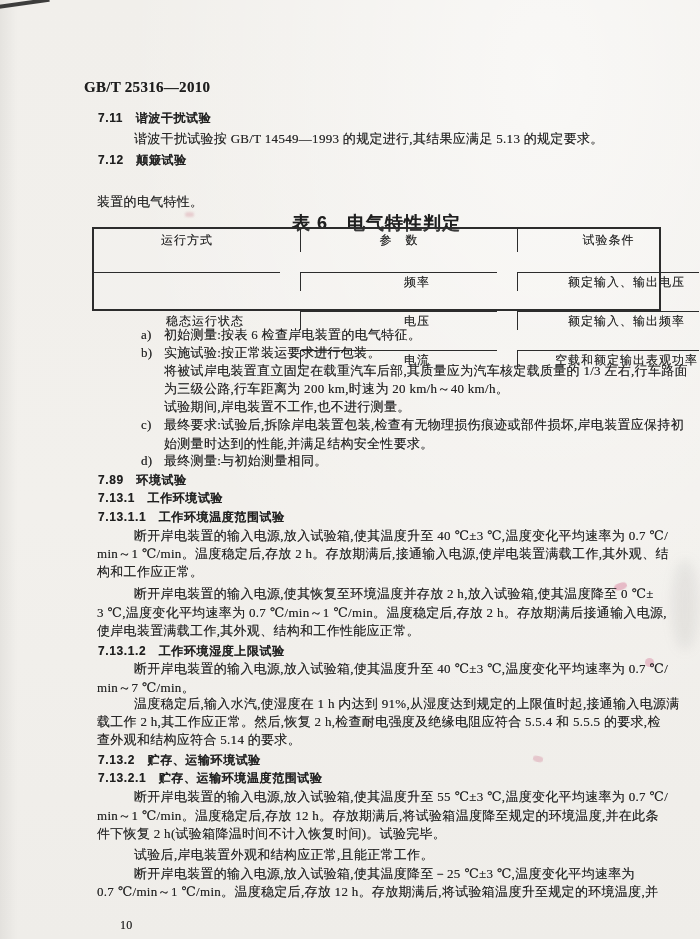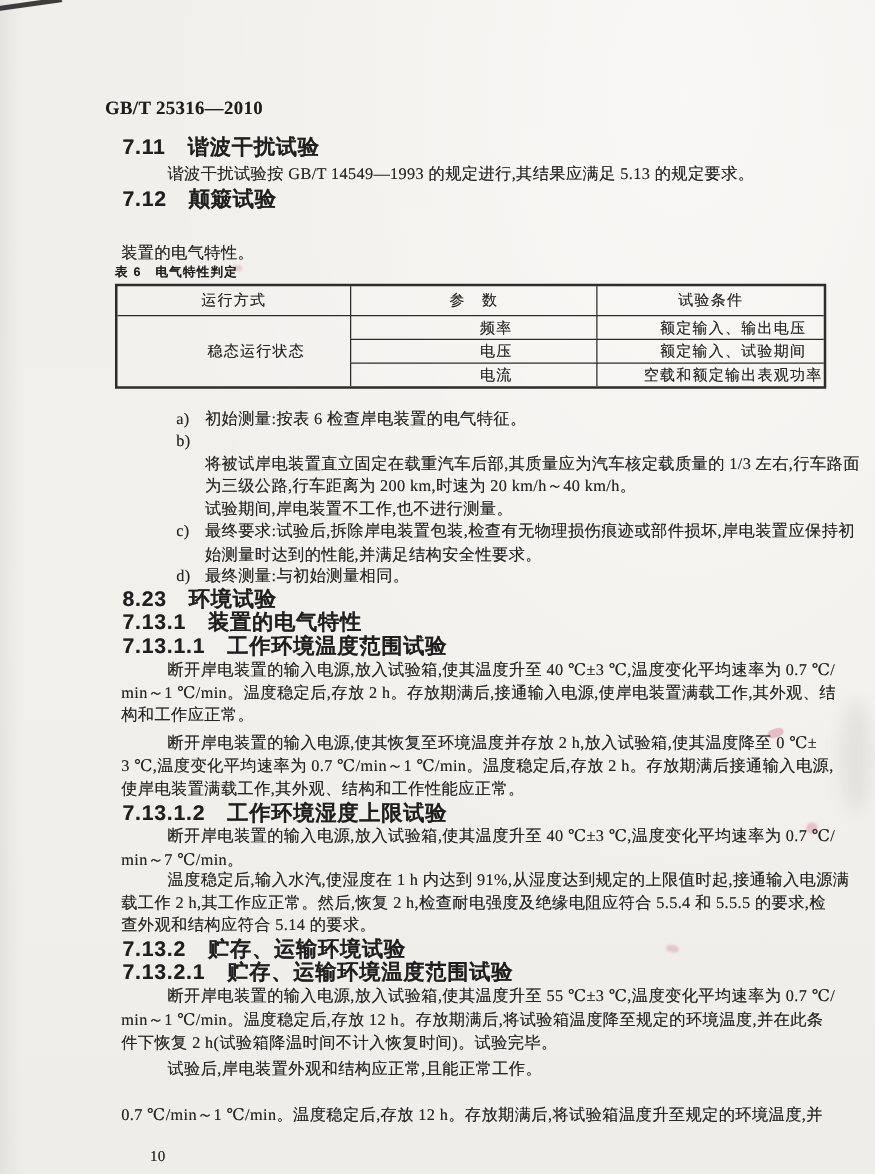--- a/index.html
+++ b/index.html
@@ -11,34 +11,35 @@
   .page{
     position:absolute;inset:0;
     background:
       radial-gradient(ellipse at 78% 8%, rgba(255,255,255,.55), rgba(255,255,255,0) 55%),
       linear-gradient(90deg, rgba(0,0,0,.05), rgba(0,0,0,0) 2.5%),
       linear-gradient(180deg, #f1efeb 0%, #f2f0ec 55%, #efede9 100%);
   }
   .ln{position:absolute;white-space:nowrap;color:#262626;}
   .bd{font:13px/16px "Liberation Serif","DejaVu Serif",serif;letter-spacing:.3px;
       text-shadow:0 0 .5px rgba(30,30,30,.55);}
-  .hd{font-weight:bold;font-size:17px;line-height:16px;
+  .hd{font-weight:bold;font-size:12px;line-height:16px;
       font-family:"Liberation Sans","DejaVu Sans",sans-serif;letter-spacing:.6px;
       color:#1f1f1f;text-shadow:0 0 .4px rgba(20,20,20,.5);text-align:right;}
   .doc-header{font-weight:bold;font-size:15px;letter-spacing:.3px;color:#1e1e1e;
       text-shadow:0 0 .5px rgba(20,20,20,.5);}
-  .cap{font-weight:bold;font-size:10px;
+  .cap{font-weight:bold;font-size:18px;
       font-family:"Liberation Sans","DejaVu Sans",sans-serif;letter-spacing:1px;
-      color:#1f1f1f;width:569px;text-align:left;text-shadow:0 0 .4px rgba(20,20,20,.5);}
+      color:#1f1f1f;width:569px;text-align:center;text-shadow:0 0 .4px rgba(20,20,20,.5);}
   .t6{
     position:absolute;left:92px;top:227px;width:569px;height:84px;
     display:grid;grid-template-columns:186px 197px 182px;grid-template-rows:23px 19px 19px 19px;
     border:2px solid #2c2c2c;box-sizing:border-box;
     font-family:"Liberation Serif","DejaVu Serif",serif;font-size:12px;color:#262626;
     background:rgba(255,255,255,.12);
+    gap:20px;
   }
   .t6 .c{display:flex;align-items:center;justify-content:center;
       letter-spacing:1px;text-shadow:0 0 .4px rgba(30,30,30,.5);}
   .bl{border-left:1px solid #2c2c2c;}
   .bt{border-top:1px solid #2c2c2c;padding-left:36px;}
   .artifact{position:absolute;pointer-events:none;}
 </style>
 </head>
 <body>
 
@@ -65,43 +66,44 @@
     <div class="c" style="grid-row:1;grid-column:1">运行方式</div>
     <div class="c bl" style="grid-row:1;grid-column:3">试验条件</div>
     <div class="c bl" style="grid-row:1;grid-column:2">参　数</div>
 
     <div class="c bt" style="grid-row:2/5;grid-column:1">稳态运行状态</div>
 
     <div class="c bl bt" style="grid-row:2;grid-column:2">频率</div>
     <div class="c bl bt" style="grid-row:2;grid-column:3">额定输入、输出电压</div>
 
     <div class="c bl bt" style="grid-row:3;grid-column:2">电压</div>
-    <div class="c bl bt" style="grid-row:3;grid-column:3">额定输入、试验期间</div>
+    <div class="c bl bt" style="grid-row:3;grid-column:3">额定输入、输出频率</div>
 
     <div class="c bl bt" style="grid-row:4;grid-column:2">电流</div>
     <div class="c bl bt" style="grid-row:4;grid-column:3">空载和额定输出表观功率</div>
   </div>
 
   <div class="ln bd" style="top:327px;left:141px">a)</div>
   <div class="ln bd" style="top:327px;left:164px">初始测量:按表 6 检查岸电装置的电气特征。</div>
 
   <div class="ln bd" style="top:345px;left:141px">b)</div>
+  <div class="ln bd" style="top:345px;left:164px">实施试验:按正常装运要求进行包装。</div>
   <div class="ln bd" style="top:363px;left:164px">将被试岸电装置直立固定在载重汽车后部,其质量应为汽车核定载质量的 1/3 左右,行车路面</div>
   <div class="ln bd" style="top:381px;left:164px">为三级公路,行车距离为 200 km,时速为 20 km/h～40 km/h。</div>
   <div class="ln bd" style="top:399px;left:164px">试验期间,岸电装置不工作,也不进行测量。</div>
 
   <div class="ln bd" style="top:417px;left:141px">c)</div>
   <div class="ln bd" style="top:417px;left:164px">最终要求:试验后,拆除岸电装置包装,检查有无物理损伤痕迹或部件损坏,岸电装置应保持初</div>
   <div class="ln bd" style="top:436px;left:164px">始测量时达到的性能,并满足结构安全性要求。</div>
 
   <div class="ln bd" style="top:453px;left:141px">d)</div>
   <div class="ln bd" style="top:453px;left:164px">最终测量:与初始测量相同。</div>
 
-  <div class="ln hd" style="top:472px;left:98px">8.23　环境试验</div>
-  <div class="ln hd" style="top:490px;left:98px">7.13.1　装置的电气特性</div>
+  <div class="ln hd" style="top:472px;left:98px">7.89　环境试验</div>
+  <div class="ln hd" style="top:490px;left:98px">7.13.1　工作环境试验</div>
   <div class="ln hd" style="top:509px;left:98px">7.13.1.1　工作环境温度范围试验</div>
 
   <div class="ln bd" style="top:528px;left:134px">断开岸电装置的输入电源,放入试验箱,使其温度升至 40 ℃±3 ℃,温度变化平均速率为 0.7 ℃/</div>
   <div class="ln bd" style="top:546px;left:97px">min～1 ℃/min。温度稳定后,存放 2 h。存放期满后,接通输入电源,使岸电装置满载工作,其外观、结</div>
   <div class="ln bd" style="top:564px;left:97px">构和工作应正常。</div>
 
   <div class="ln bd" style="top:586px;left:134px">断开岸电装置的输入电源,使其恢复至环境温度并存放 2 h,放入试验箱,使其温度降至 0 ℃±</div>
   <div class="ln bd" style="top:605px;left:97px">3 ℃,温度变化平均速率为 0.7 ℃/min～1 ℃/min。温度稳定后,存放 2 h。存放期满后接通输入电源,</div>
   <div class="ln bd" style="top:623px;left:97px">使岸电装置满载工作,其外观、结构和工作性能应正常。</div>
 
@@ -115,17 +117,18 @@
 
   <div class="ln hd" style="top:752px;left:98px">7.13.2　贮存、运输环境试验</div>
   <div class="ln hd" style="top:770px;left:98px">7.13.2.1　贮存、运输环境温度范围试验</div>
 
   <div class="ln bd" style="top:789px;left:134px">断开岸电装置的输入电源,放入试验箱,使其温度升至 55 ℃±3 ℃,温度变化平均速率为 0.7 ℃/</div>
   <div class="ln bd" style="top:808px;left:97px">min～1 ℃/min。温度稳定后,存放 12 h。存放期满后,将试验箱温度降至规定的环境温度,并在此条</div>
   <div class="ln bd" style="top:826px;left:97px">件下恢复 2 h(试验箱降温时间不计入恢复时间)。试验完毕。</div>
 
   <div class="ln bd" style="top:847px;left:134px">试验后,岸电装置外观和结构应正常,且能正常工作。</div>
 
+  <div class="ln bd" style="top:866px;left:134px">断开岸电装置的输入电源,放入试验箱,使其温度降至－25 ℃±3 ℃,温度变化平均速率为</div>
   <div class="ln bd" style="top:884px;left:97px">0.7 ℃/min～1 ℃/min。温度稳定后,存放 12 h。存放期满后,将试验箱温度升至规定的环境温度,并</div>
 
   <div class="ln bd" style="top:917px;left:120px;font-size:12px">10</div>
 
 </div>
 
 </body></html>

